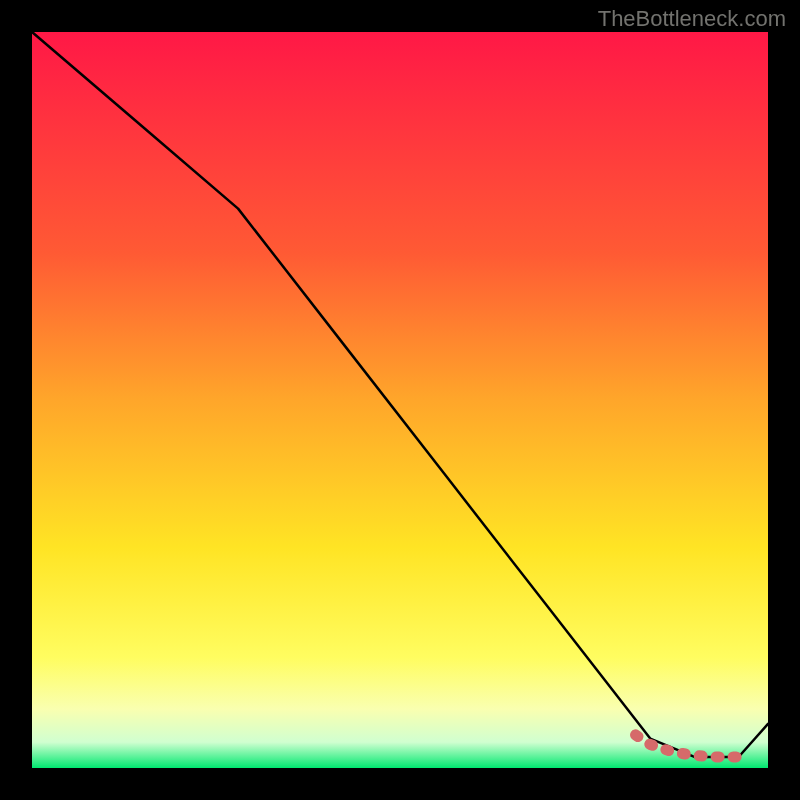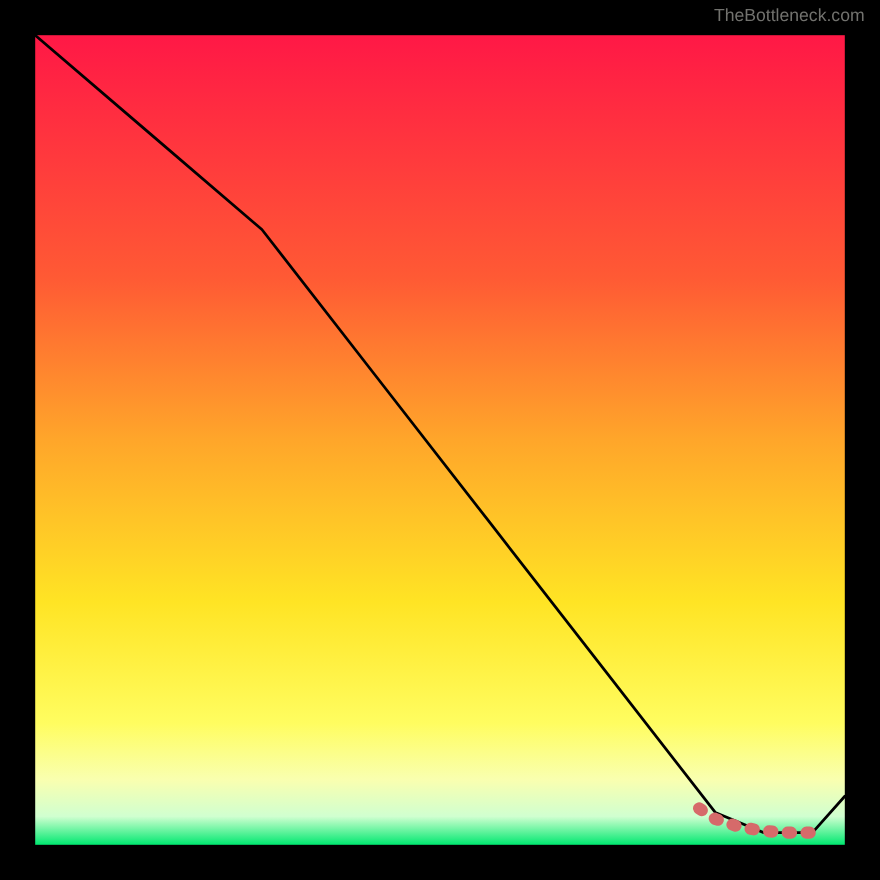--- a/index.html
+++ b/index.html
@@ -13,21 +13,21 @@
   .container {
     position: relative;
     width: 800px;
     height: 800px;
   }
   .watermark {
     position: absolute;
     top: 6px;
     right: 14px;
     font-family: Arial, Helvetica, sans-serif;
-    font-size: 16px;
+    font-size: 22px;
     color: #72726e;
     letter-spacing: 0px;
     z-index: 10;
   }
   svg {
     position: absolute;
     left: 0;
     top: 0;
     display: block;
   }

